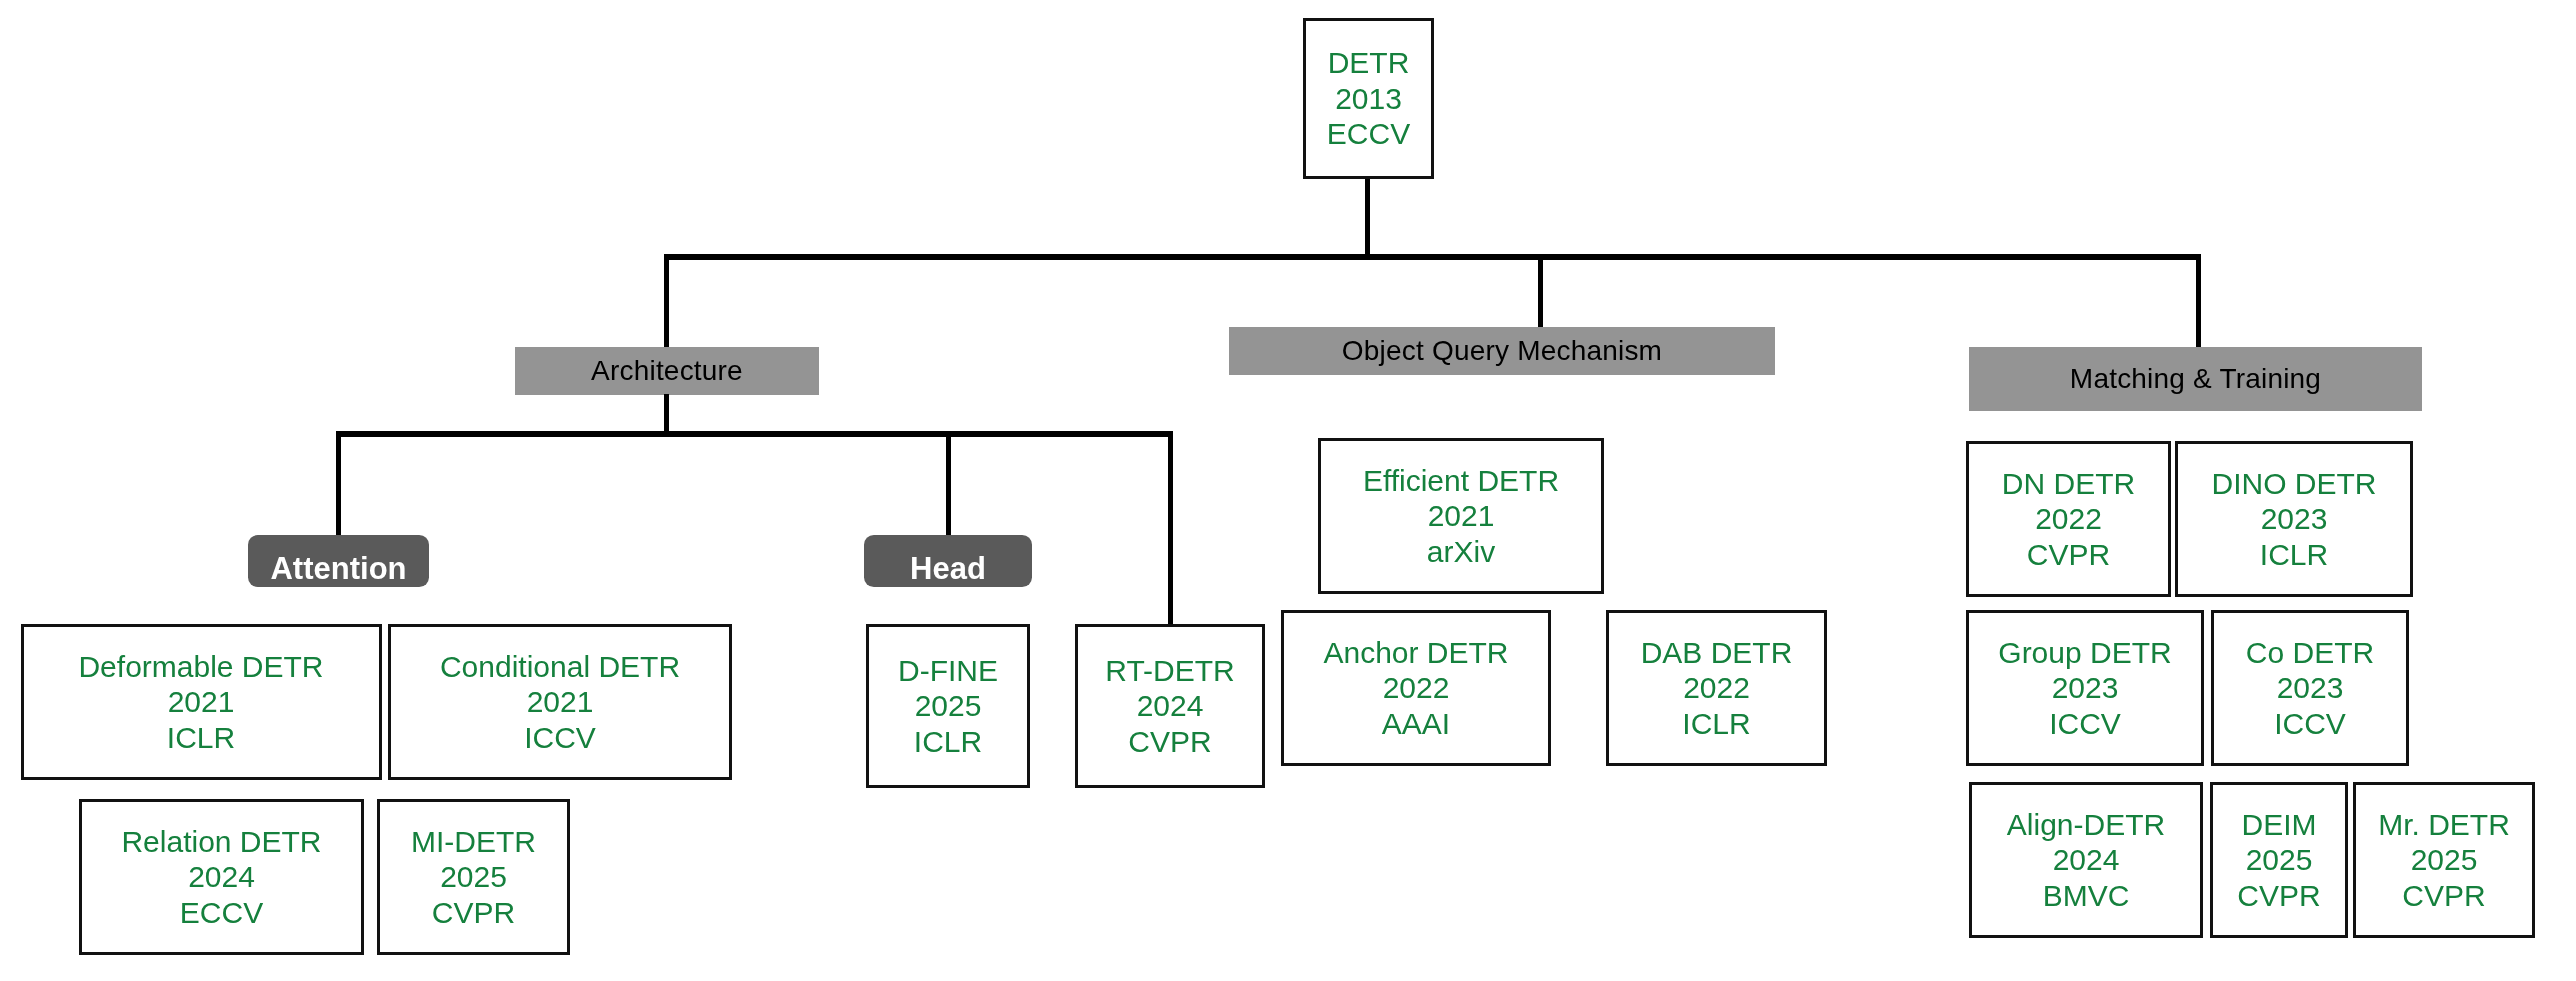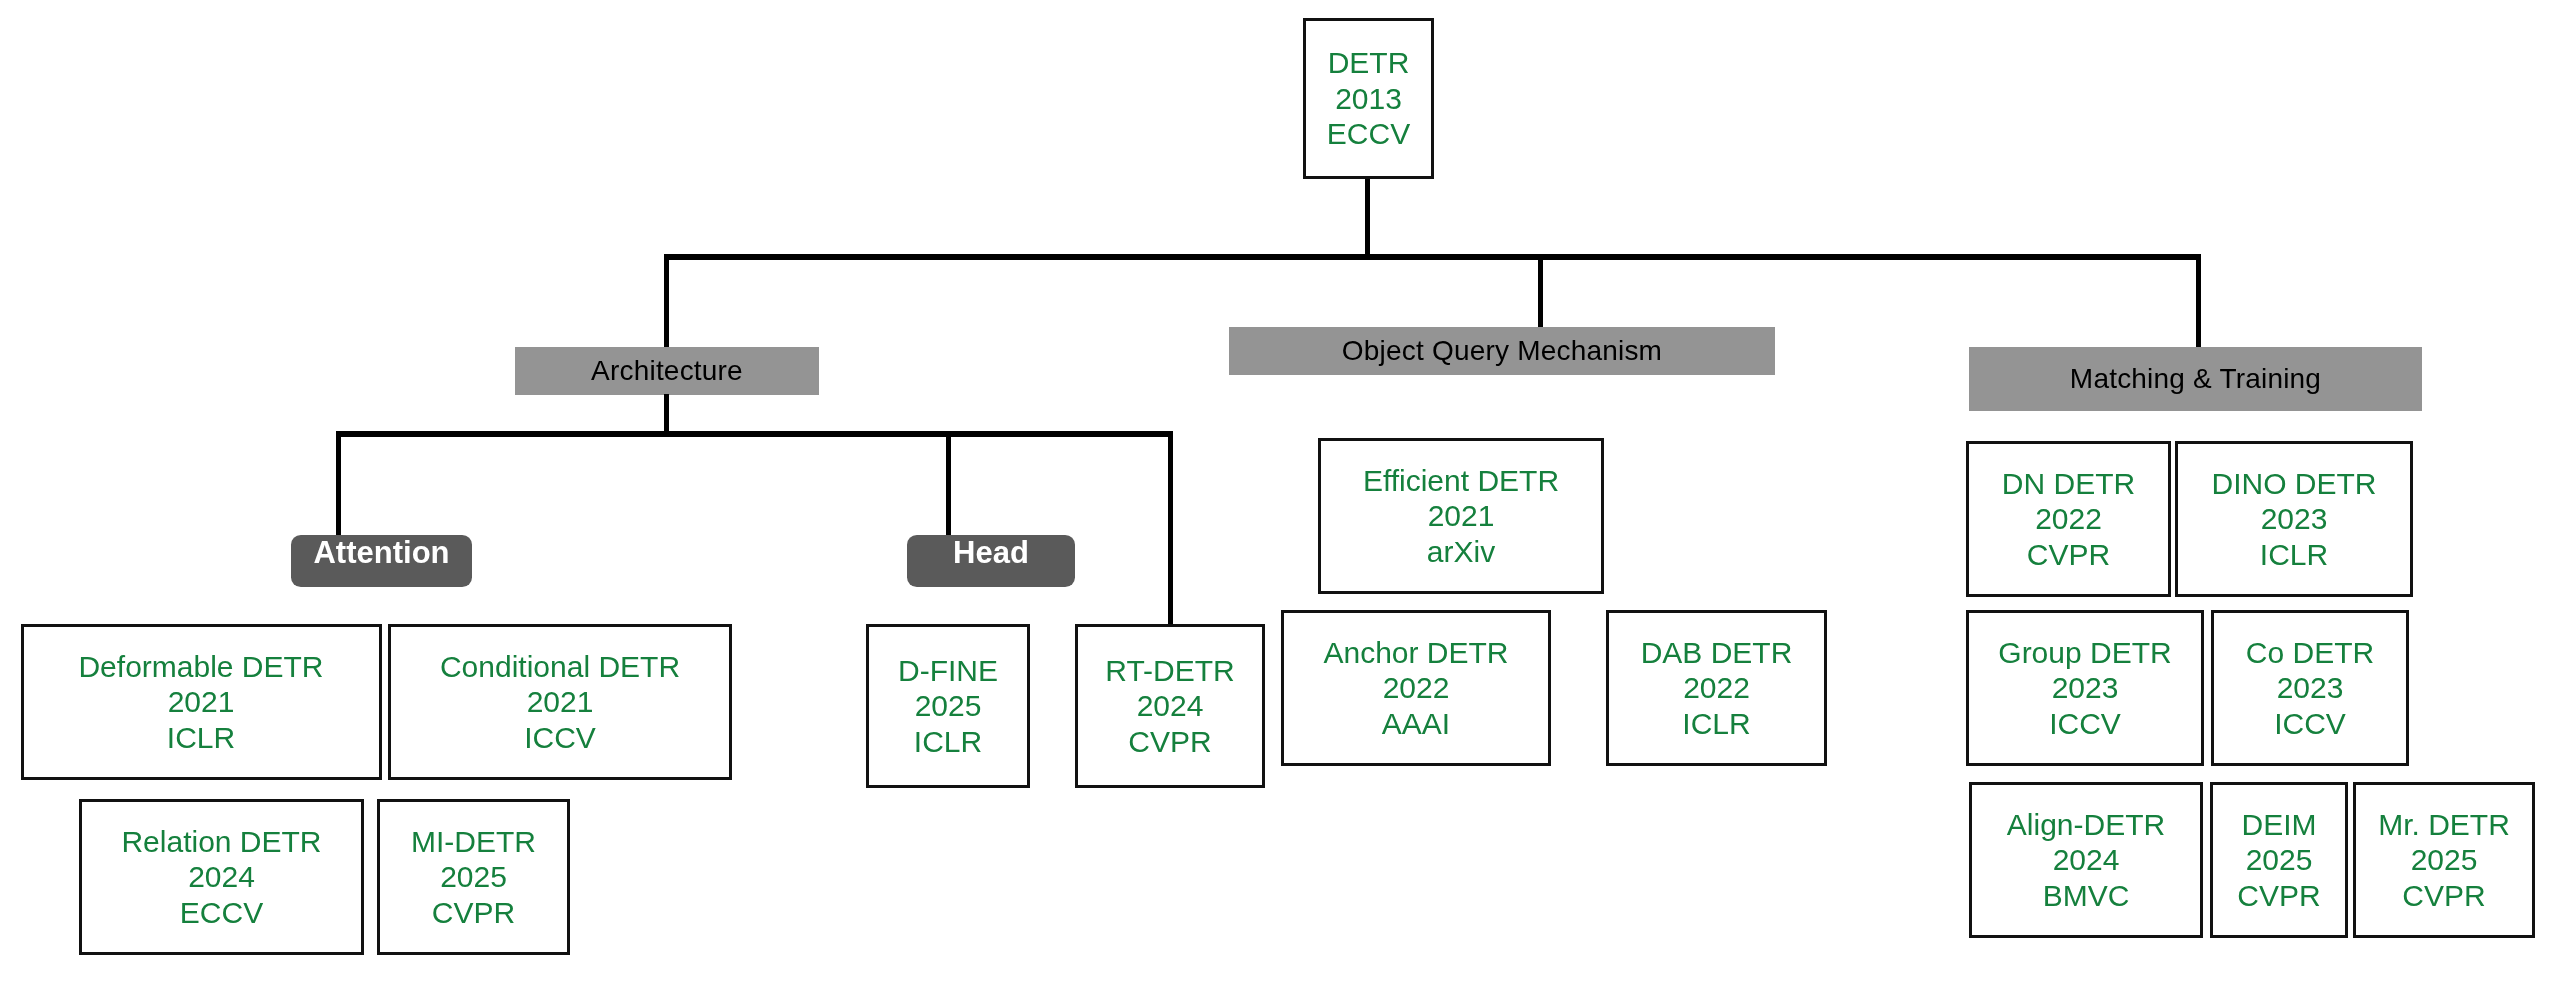--- a/index.html
+++ b/index.html
@@ -58,26 +58,25 @@
     white-space: nowrap;
   }
   
   .sub-pill {
     position: absolute;
     box-sizing: border-box;
     background: #5a5a5a;
     color: #ffffff;
     border-radius: 9.8px;
     display: flex;
-    align-items: flex-start;
+    align-items: flex-end;
     justify-content: center;
     font-size: 31px;
     font-weight: bold;
     white-space: nowrap;
-    margin-left: 43px;
   }
 </style>
 </head>
 <body>
 
 <div id="canvas">
 
   <div class="node-box" style="left:1303px; top:18px; width:131px; height:161px;">
     <span class="nb-line">DETR</span>
     <span class="nb-line">2013</span>

